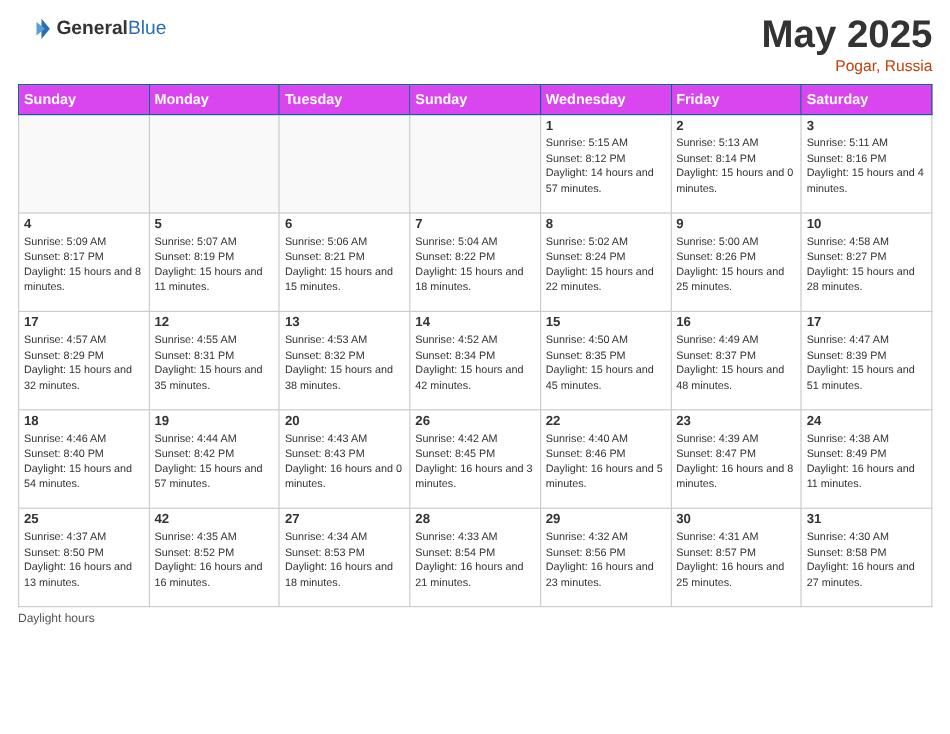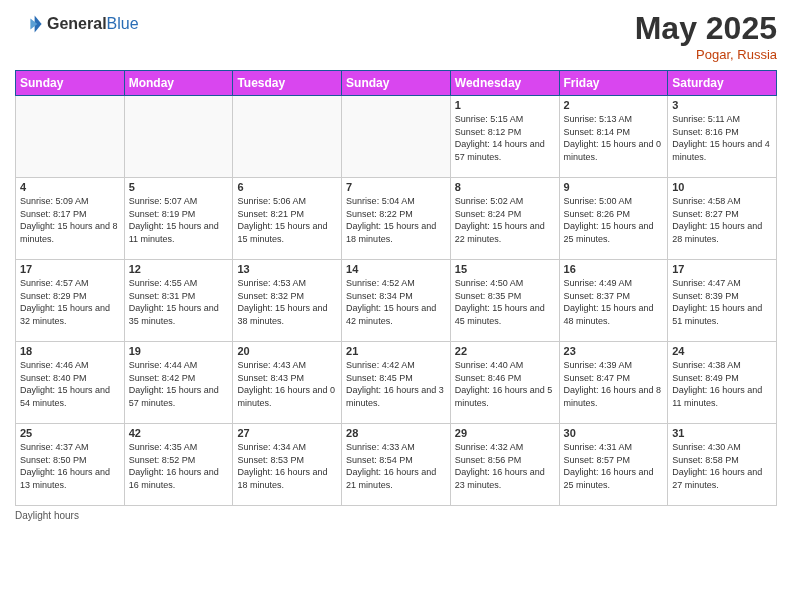--- a/index.html
+++ b/index.html
@@ -299,21 +299,21 @@
       </td>
           <td>
         <div class="day-number">20</div>
         <div class="day-info">
           Sunrise: 4:43 AM<br>
           Sunset: 8:43 PM<br>
           Daylight: 16 hours and 0 minutes.
         </div>
       </td>
           <td>
-        <div class="day-number">21</div>
+        <div class="day-number">26</div>
         <div class="day-info">
           Sunrise: 4:42 AM<br>
           Sunset: 8:45 PM<br>
           Daylight: 16 hours and 3 minutes.
         </div>
       </td>
           <td>
         <div class="day-number">22</div>
         <div class="day-info">
           Sunrise: 4:40 AM<br>

